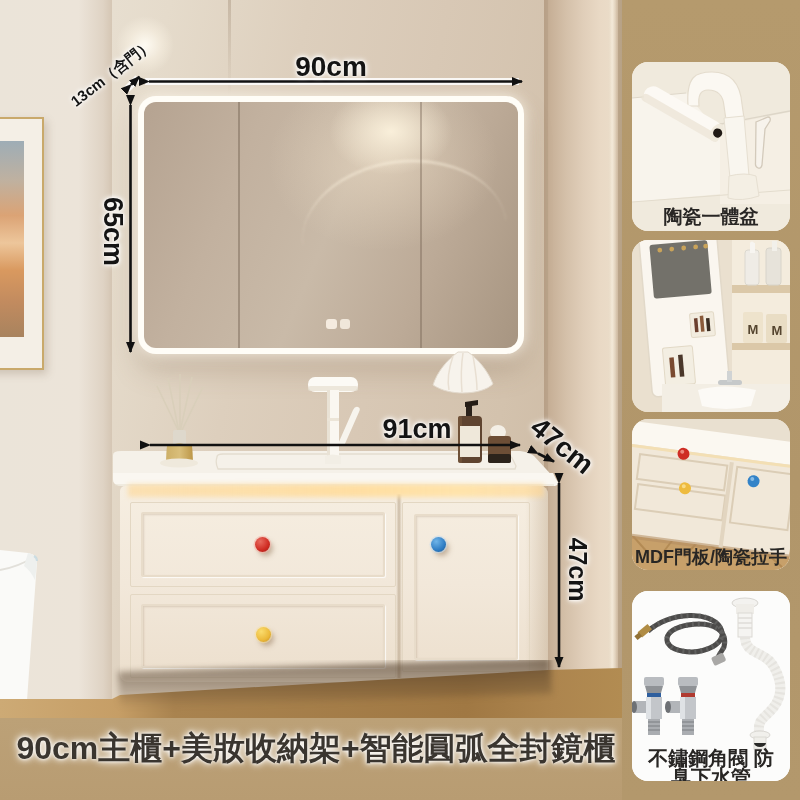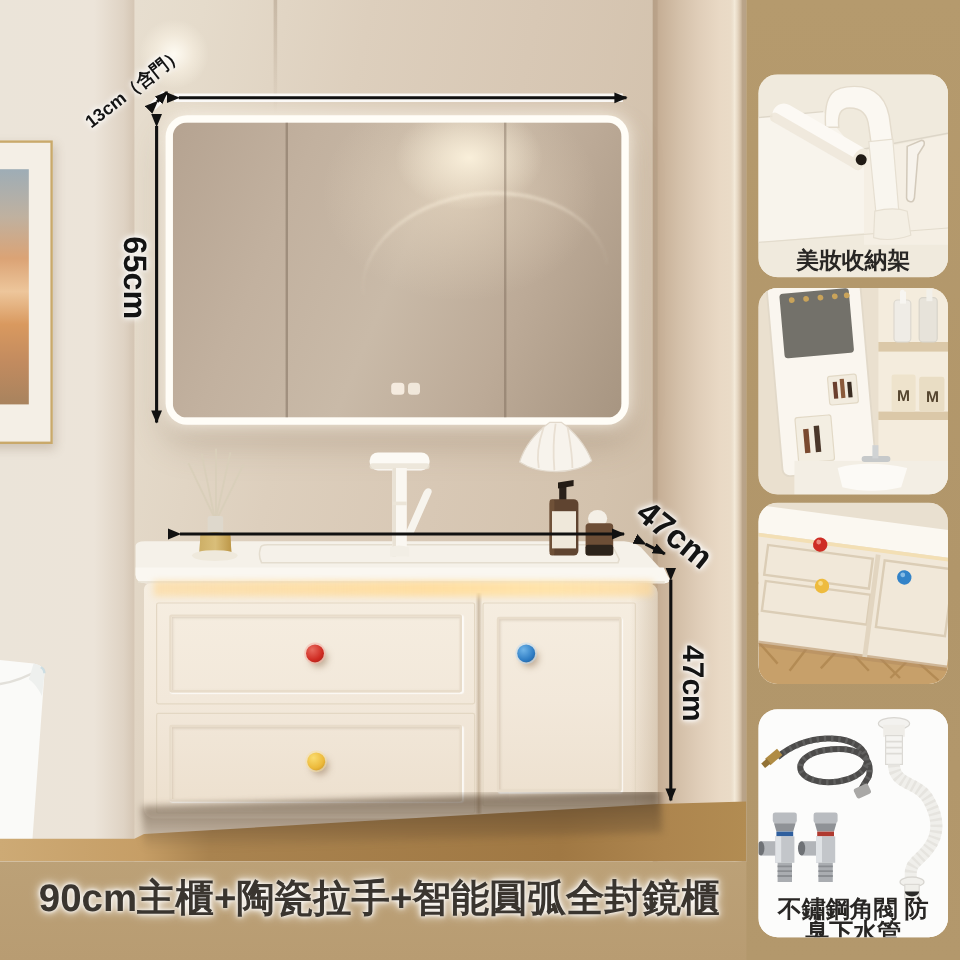--- a/index.html
+++ b/index.html
@@ -168,33 +168,35 @@
     <g stroke="#111" stroke-width="2.6" fill="none">
       <path d="M149,81.5 L522,81.5" marker-start="url(#ah)" marker-end="url(#ah)"></path>
       <path d="M130.5,105 L130.5,352" marker-start="url(#ah)" marker-end="url(#ah)"></path>
       <path d="M131,84.7 L139.3,76.7" marker-start="url(#ah)" marker-end="url(#ah)"></path>
       <path d="M150,445 L520,445" marker-start="url(#ah)" marker-end="url(#ah)"></path>
       <path d="M538,453.5 L554,461.5" marker-start="url(#ah)" marker-end="url(#ah)"></path>
       <path d="M559,483 L559,667" marker-start="url(#ah)" marker-end="url(#ah)"></path>
     </g>
   </svg>
 
+  <div class="abs dimtxt" style="left:240px;top:51px;width:182px;font-size:28px;text-align:center;">90cm</div>
 
   <div class="abs dimtxt" style="left:67px;top:216px;width:90px;font-size:27px;text-align:center;transform:rotate(90deg);">65cm</div>
 
   <div class="abs dimtxt" style="left:62px;top:64px;width:100px;font-size:15px;text-align:center;transform:rotate(-38deg);">13cm（含門）</div>
 
+  <div class="abs dimtxt" style="left:330px;top:414px;width:174px;font-size:27px;text-align:center;">91cm</div>
 
   <div class="abs dimtxt" style="left:516px;top:430px;width:92px;font-size:28px;text-align:center;transform:rotate(39deg);">47cm</div>
 
   <div class="abs dimtxt" style="left:533px;top:555px;width:88px;font-size:25px;text-align:center;transform:rotate(90deg);">47cm</div>
 
   <div class="abs" style="left:0;top:718px;width:800px;height:82px;background:linear-gradient(180deg,#bca177 0%,#b89c72 100%);"></div>
 
-  <div class="abs" style="left:0;top:727px;width:632px;text-align:center;font-size:32px;font-weight:bold;color:#3a352f;text-shadow:0 0 3px #fff,0 0 6px #fff,0 0 10px rgba(255,255,255,.85);">90cm主櫃+陶瓷拉手+智能圓弧全封鏡櫃</div>
+  <div class="abs" style="left:0;top:727px;width:632px;text-align:center;font-size:32px;font-weight:bold;color:#3a352f;text-shadow:0 0 3px #fff,0 0 6px #fff,0 0 10px rgba(255,255,255,.85);">90cm主櫃+美妝收納架+智能圓弧全封鏡櫃</div>
 
 
   <div class="abs" style="left:622px;top:0;width:178px;height:800px;background:linear-gradient(180deg,#b59a6d 0%,#b1966a 60%,#b3986c 100%);">
 
 
     <div class="abs" style="left:10px;top:62px;width:158px;height:169px;border-radius:16px;overflow:hidden;background:#f4eee3;">
       <svg width="158" height="169" viewBox="0 0 158 169">
         <rect width="158" height="169" fill="#f0eadd"></rect>
 
         <polygon points="0,36 54,31 88,72 90,132 0,140" fill="#f8f4ec"></polygon>
@@ -212,21 +214,21 @@
         <path d="M124,60 L136,55 Q139,55 138,59 L133,67 L130,103 Q129,107 126,106 Q123,105 123.5,101 Z" fill="#f7f3ec" stroke="#d3cabb" stroke-width="1.3"></path>
 
         <g transform="rotate(30 17 32)">
           <rect x="12" y="22" width="88" height="19" rx="9.5" fill="#fcf9f4"></rect>
           <rect x="12" y="33" width="88" height="8" rx="4" fill="#ece5d7" opacity=".8"></rect>
           <ellipse cx="95" cy="31.5" rx="6" ry="9.5" fill="#f0eadd"></ellipse>
           <circle cx="96" cy="31.5" r="4.6" fill="#201a15"></circle>
         </g>
       </svg>
       
-      <div class="abs" style="left:0;top:142px;width:158px;text-align:center;font-size:19px;font-weight:bold;color:#282624;">美妝收納架</div>
+      <div class="abs" style="left:0;top:142px;width:158px;text-align:center;font-size:19px;font-weight:bold;color:#282624;">陶瓷一體盆</div>
     </div>
 
     <div class="abs" style="left:10px;top:240px;width:158px;height:172px;border-radius:16px;overflow:hidden;background:#ece3d3;">
       <svg width="158" height="172" viewBox="0 0 158 172">
         <rect width="158" height="172" fill="#eae0cf"></rect>
         <rect x="100" y="0" width="58" height="146" fill="#f4ecdd"></rect>
         <rect x="100" y="45" width="58" height="8" fill="#dbc8a8"></rect>
         <rect x="100" y="103" width="58" height="7" fill="#dbc8a8"></rect>
 
         <rect x="113" y="10" width="14" height="35" rx="3" fill="#efece6" stroke="#dcd8cf" stroke-width="1"></rect>
@@ -294,20 +296,21 @@
           <rect x="100" y="30" width="4" height="86" fill="#e2d5c0"></rect>
           <circle cx="53" cy="28" r="6" fill="#ce2d24"></circle>
           <circle cx="51.5" cy="26" r="2" fill="#ef9186" opacity=".9"></circle>
           <circle cx="59" cy="62" r="6" fill="#eebb3e"></circle>
           <circle cx="57.5" cy="60" r="2" fill="#f8df90" opacity=".9"></circle>
           <circle cx="126" cy="46" r="6" fill="#3383c8"></circle>
           <circle cx="124.5" cy="44" r="2" fill="#8fc1e8" opacity=".9"></circle>
         </g>
       </svg>
       
+      <div class="abs" style="left:0;top:126px;width:158px;text-align:center;font-size:18px;font-weight:bold;color:#282624;">MDF門板/陶瓷拉手</div>
     </div>
 
     <div class="abs" style="left:10px;top:591px;width:158px;height:190px;border-radius:16px;overflow:hidden;background:#fcfcfb;">
       <svg width="158" height="201" viewBox="0 0 158 201">
         <rect width="158" height="201" fill="#fcfcfb"></rect>
 
         <g fill="none" stroke="#4c4b4a" stroke-width="5">
           <path d="M16,40 C40,20 78,20 88,36 C98,52 72,64 50,60 C28,56 30,38 56,34 C82,30 96,40 92,56 L86,66"></path>
         </g>
         <g fill="none" stroke="#6a6968" stroke-width="5" stroke-dasharray="2,4" opacity=".7">

